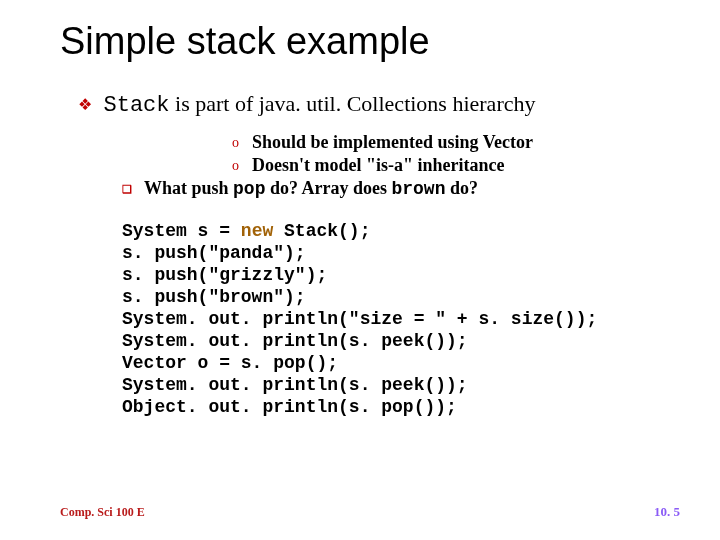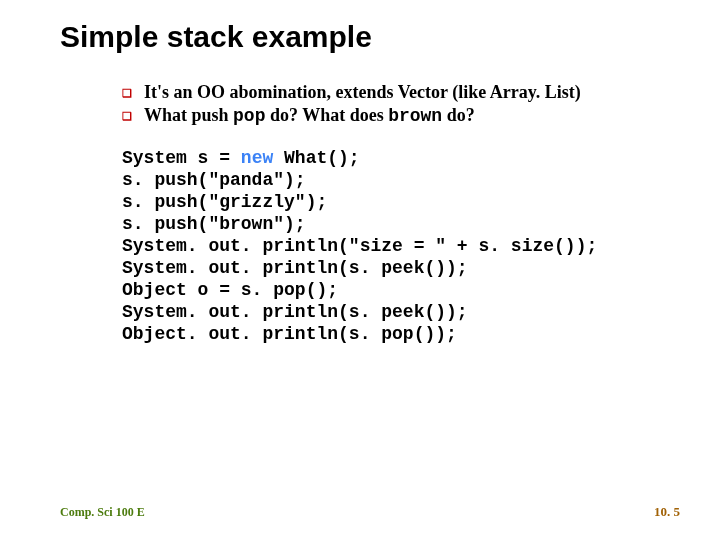--- a/index.html
+++ b/index.html
@@ -13,22 +13,22 @@
   }
   .slide {
     position: relative;
     width: 720px;
     height: 540px;
     box-sizing: border-box;
     padding: 20px 40px 0 60px;
   }
   h1.title {
     font-family: Arial, Helvetica, sans-serif;
-    font-weight: bold;
-    font-size: 30px;
+    font-weight: normal;
+    font-size: 38px;
     margin: 0 0 28px 0;
   }
   .lvl1 {
     margin-left: 18px;
     font-size: 22px;
   }
   .lvl1 .bullet {
     display: inline-block;
     width: 20px;
     color: #c00000;
@@ -65,61 +65,70 @@
   }
   .code {
     font-family: "Courier New", Courier, monospace;
     font-weight: bold;
     font-size: 18px;
     white-space: pre;
     margin-left: 62px;
     margin-top: 22px;
     line-height: 1.22;
   }
-  .kw { color: #3b82f6; }
+  .kw { color: #a16207; }
   .footer {
     position: absolute;
     left: 60px;
     bottom: 20px;
     font-size: 12px;
     font-weight: bold;
-    color: #4d7c0f;
+    color: #b91c1c;
   }
   .pagenum {
     position: absolute;
     right: 40px;
     bottom: 20px;
     font-size: 13px;
     font-weight: bold;
-    color: #a16207;
+    color: #8b5cf6;
   }
 </style>
 </head>
 <body>
 
 <div class="slide">
 
   <h1 class="title">Simple stack example</h1>
 
+  <div class="lvl1">
+    <span class="bullet">❖</span>
+    <span class="mono">Stack</span><span> is part of java. util. Collections hierarchy</span>
+  </div>
 
   <div class="lvl2">
-    <div class="lvl2-row">
-      <span class="bullet">❏</span><span>It's an OO abomination, extends Vector (like Array. List)</span>
+    <div class="lvl3">
+      <div class="lvl3-row">
+        <span class="bullet">o</span><span>Should be implemented using Vector</span>
+      </div>
+      <div class="lvl3-row">
+        <span class="bullet">o</span><span>Doesn't model "is-a" inheritance</span>
+      </div>
     </div>
     <div class="lvl2-row">
-      <span class="bullet">❏</span><span>What push </span><span class="mono">pop</span><span> do? What does </span><span class="mono">brown</span><span> do?</span>
+      <span class="bullet">❏</span><span>What push </span><span class="mono">pop</span><span> do? Array does </span><span class="mono">brown</span><span> do?</span>
     </div>
   </div>
 
-  <div class="code"><span>System s = </span><span class="kw">new</span><span> What();</span>
+  <div class="code"><span>System s = </span><span class="kw">new</span><span> Stack();</span>
 <span>s. push("panda");</span>
 <span>s. push("grizzly");</span>
 <span>s. push("brown");</span>
 <span>System. out. println("size = " + s. size());</span>
 <span>System. out. println(s. peek());</span>
-<span>Object o = s. pop();</span>
+<span>Vector o = s. pop();</span>
 <span>System. out. println(s. peek());</span>
 <span>Object. out. println(s. pop());</span></div>
 
   <div class="footer">Comp. Sci 100 E</div>
   <div class="pagenum">10. 5</div>
 
 </div>
 
 </body></html>

